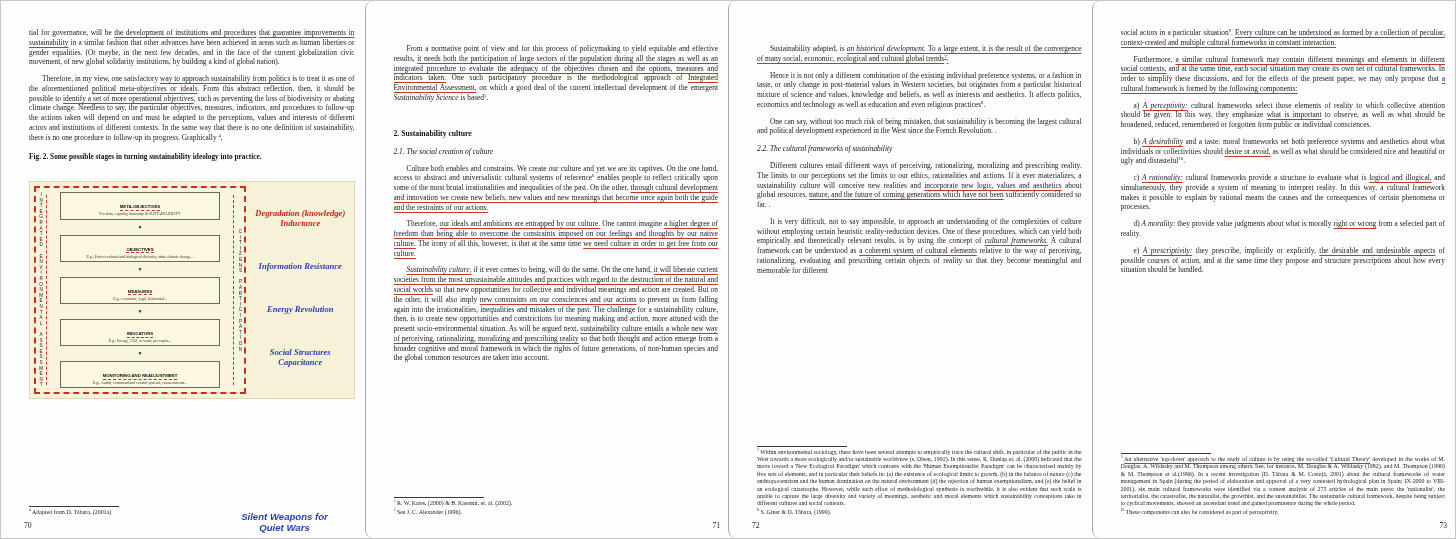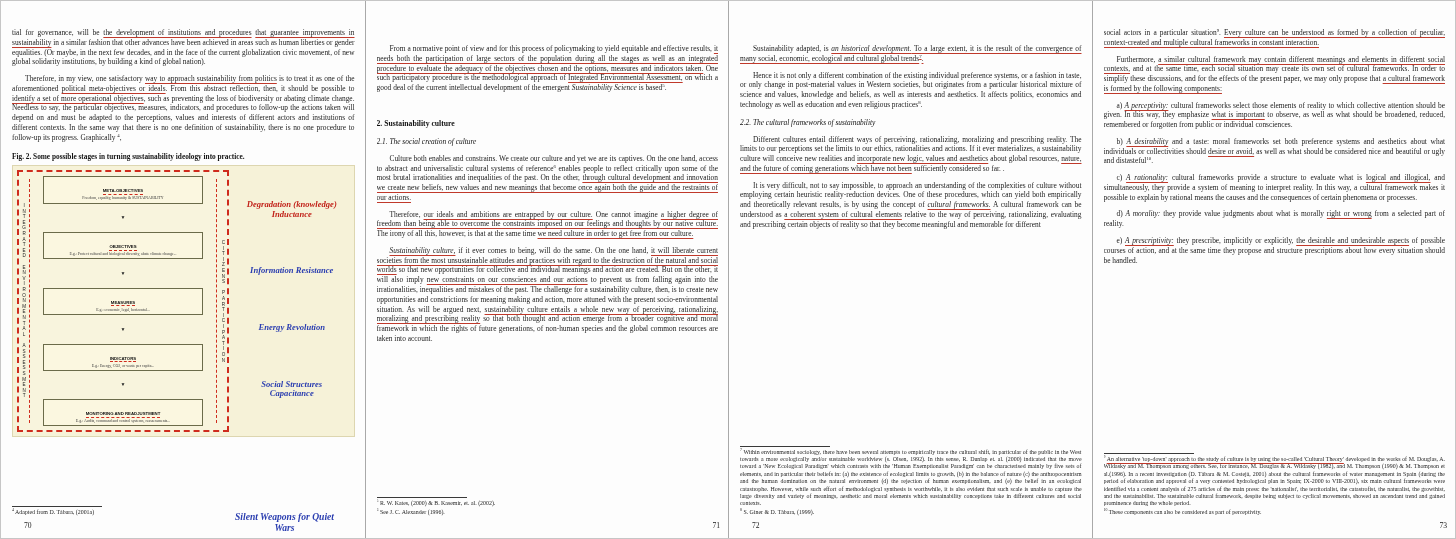--- a/index.html
+++ b/index.html
@@ -1,52 +1,52 @@
 <!DOCTYPE html>
 <html><head>
 <meta charset="utf-8">
 <title>Scanned paper pages 70–73</title>
 <style>
   * { margin:0; padding:0; box-sizing:border-box; }
   html,body { width:1456px; height:539px; }
   body { font-family:"Liberation Serif","DejaVu Serif",serif; background:#ededed; }
   .scan { width:1456px; height:539px; background:#ffffff; display:flex; border:1px solid #c6c6c6; }
-  .page { position:relative; width:364px; height:100%; padding:27px 10px 20px 11px; background:#fdfdfd; }
+  .page { position:relative; width:364px; height:100%; padding:27px 10px 20px 28px; background:#fdfdfd;border-radius:8px; }
   .page + .page { border-left:1px solid #a9a9a9; }
   .page.pt-hi { padding-top:43px; }
   .page-content { display:flex; flex-direction:column; height:100%; overflow:hidden; }
   .para { font-size:7.4px; line-height:1.32; text-align:justify; color:#1b1b1b; margin-bottom:7px; }
   .para.indent { text-indent:13px; }
   .heading { font-size:7.7px; font-weight:bold; color:#111; margin:19px 0 8px; font-style:normal; }
   .subheading { font-size:7.4px; font-weight:normal; font-style:italic; color:#111; margin:1px 0 8px; }
   .caption { font-size:7.3px; font-weight:bold; text-align:left; color:#111; margin:3px 0 3px; }
   .u { text-decoration:underline; text-decoration-color:#c0392b; text-decoration-thickness:1.3px; text-underline-offset:1.5px; }
   .i { font-style:italic; }
   sup { font-size:65%; vertical-align:super; line-height:0; }
   .footnotes { margin-top:auto; padding-top:2px; }
   .fn-rule { width:90px; border-top:1px solid #3a3a3a; margin-bottom:2px; }
   .footnote { font-size:5.9px; line-height:1.25; text-align:justify; color:#242424; margin-bottom:1.5px; }
   .page-number { position:absolute; bottom:8px; font-size:7.6px; color:#1b1b1b; }
   .page-number.left { left:11px;margin-left:12px; }
   .page-number.right { right:8px; }
 
   
-  .figure { display:flex; height:272px; background:#f6f2d8; border:1px solid #ddd6b0; margin:1px 0 4px; padding:4px; gap:5px; }
+  .figure { display:flex; height:218px; background:#f6f2d8; border:1px solid #ddd6b0; margin:17px 0 4px; padding:4px; gap:5px; }
   .fig-diagram { width:212px; border:2px dashed #cf2b1d; display:flex; padding:3px 2px; gap:3px; background:#f8f4dd; }
   .vert-col { display:flex; align-items:center; justify-content:center; }
   .vert-text { writing-mode:vertical-rl; text-orientation:upright; font-size:4.6px; line-height:1; letter-spacing:0.6px; color:#222; font-family:"Liberation Sans","DejaVu Sans",sans-serif; max-height:100%; }
   .red-dash-v { width:0; border-left:1.4px dashed #cf2b1d; margin:4px 0; }
   .boxes { flex:1; display:flex; flex-direction:column; align-items:center; justify-content:space-between; padding:1px 0; }
   .fig-box { width:88%; background:#fbf7e0; border:1px solid #6b6b4a; padding:1px 2px 1.5px; text-align:center; }
   .fig-box-title { font-size:4.3px; font-weight:bold; font-family:"Liberation Sans","DejaVu Sans",sans-serif; color:#111; display:inline-block; border-bottom:1px dashed #cf2b1d; padding-bottom:0.5px; margin-bottom:0.5px; }
   .fig-box-body { font-size:3.9px; line-height:1.18; color:#3a3a3a; }
   .fig-arrow { font-size:5px; line-height:1; color:#222; }
   .fig-annotations { flex:1; display:flex; flex-direction:column; justify-content:space-around; align-items:center; padding:6px 0 10px; }
   .fig-annotation { font-weight:bold; font-style:italic; font-size:8.6px; line-height:1.12; text-align:center; width:92px; font-family:"Liberation Serif","DejaVu Serif",serif; }
-  .bottom-annotation { position:absolute; right:28px; bottom:5px; width:104px; text-align:center; font-weight:bold; font-style:italic; font-size:9.6px; line-height:1.15; font-family:Liberation Serif, serif; }
+  .bottom-annotation { position:absolute; right:28px; bottom:5px; width:104px; text-align:center; font-weight:bold; font-style:italic; font-size:9.6px; line-height:1.15; font-family:Liberation Sans, sans-serif; }
 </style>
 </head>
 <body>
 
 <div class="scan">
   <div class="page">
     <div class="page-content">
         <p class="para"><span>tial for governance, will be </span><span class="u">the development of institutions and procedures</span><span> </span><span class="u">that guarantee improvements in sustainability</span><span> in a similar fashion that other advances have been achieved in areas such as human liberties or gender equalities. (Or maybe, in the next few decades, and in the face of the current globalization civic movement, of new global solidarity institutions, by building a kind of global nation).</span></p>
         <p class="para indent"><span>Therefore, in my view, one satisfactory </span><span class="u">way to approach sustainability from politics</span><span> is to treat it as one of the aforementioned </span><span class="u">political meta-objectives or ideals</span><span>. From this abstract reflection, then, it should be possible to </span><span class="u">identify a set of more operational objectives</span><span>, such as preventing the loss of biodiversity or abating climate change. Needless to say, the particular objectives, measures, indicators, and procedures to follow-up the actions taken will depend on and must be adapted to the perceptions, values and interests of different actors and institutions of different contexts. In the same way that there is no one definition of sustainability, there is no one procedure to follow-up its progress. Graphically </span><sup>4</sup><span>,</span></p>
         <p class="caption"><span>Fig. 2. Some possible stages in turning sustainability ideology into practice.</span></p>
@@ -100,20 +100,21 @@
           <p class="footnote"><sup>5</sup><span> R. W. Kates, (2000)  &amp; B. Kasemir, et. al. (2002).</span></p>
           <p class="footnote"><sup>6</sup><span> See J. C. Alexander (1996).</span></p>
         </div>
       </div>
     <span class="page-number right">71</span>
   </div>
   <div class="page pt-hi">
     <div class="page-content">
         <p class="para indent"><span>Sustainability adapted, is </span><span class="u i">an historical development.</span><span class="u"> </span><span class="u">To a large extent, it is the result of the convergence of many social, economic, ecological and cultural global trends</span><sup class="u">7</sup><span class="u">.</span></p>
         <p class="para indent"><span>Hence it is not only a different combination of the existing individual preference systems, or a fashion in taste, or only change in post-material values in Western societies, but originates from a particular historical mixture of science and values, knowledge and beliefs, as well as interests and aesthetics. It affects politics, economics and technology as well as education and even religious practices</span><sup>8</sup><span>.</span></p>
+        <p class="para indent"><span>One can say, without too much risk of being mistaken, that sustainability is becoming the largest cultural and political development experienced in the West since the French Revolution. .</span></p>
         <h4 class="subheading"><span>2.2. The cultural frameworks of sustainability</span></h4>
         <p class="para indent"><span>Different cultures entail different ways of perceiving, rationalizing, moralizing and prescribing reality. The limits to our perceptions set the limits to our ethics, rationalities and actions. If it ever materializes, a sustainability culture will conceive new realities and </span><span class="u">incorporate new logic, values and aesthetics</span><span> about global resources, </span><span class="u">nature, and the future of coming generations which have not been</span><span> sufficiently considered so far. .</span></p>
         <p class="para indent"><span>It is very difficult, not to say impossible, to approach an understanding of the complexities of culture without employing certain heuristic reality-reduction devices. One of these procedures, which can yield both empirically and theoretically relevant results, is by using the concept of </span><span class="u i">cultural frameworks.</span><span> A cultural framework can be understood as </span><span class="u">a coherent system of cultural elements</span><span> relative to the way of perceiving, rationalizing, evaluating and prescribing certain objects of reality so that they become meaningful and memorable for different</span></p>
         <div class="footnotes">
           <div class="fn-rule"></div>
           <p class="footnote"><sup>7</sup><span> Within environmental sociology, there have been several attempts to empirically trace the cultural shift, in particular of the public in the West towards a more ecologically and/or sustainable worldview (s. Olsen, 1992). In this sense, R. Dunlap et. al. (2000) indicated that the move toward a 'New Ecological Paradigm' which contrasts with the 'Human Exemptionalist Paradigm' can be characterised mainly by five sets of elements, and in particular their beliefs in:  (a) the existence of ecological limits to growth, (b) in the balance of nature (c) the anthropocentrism and the human domination on the natural environment (d) the rejection of human exemptionalism, and (e) the belief in an ecological catastrophe. However, while such effort of methodological synthesis is worthwhile, it is also evident that such scale is unable to capture the large diversity and variety of meanings, aesthetic and moral elements which sustainability conceptions take in different cultures and social contexts.</span></p>
           <p class="footnote"><sup>8</sup><span> S. Giner &amp; D. Tàbara, (1999).</span></p>
         </div>
       </div>
     <span class="page-number left">72</span>

